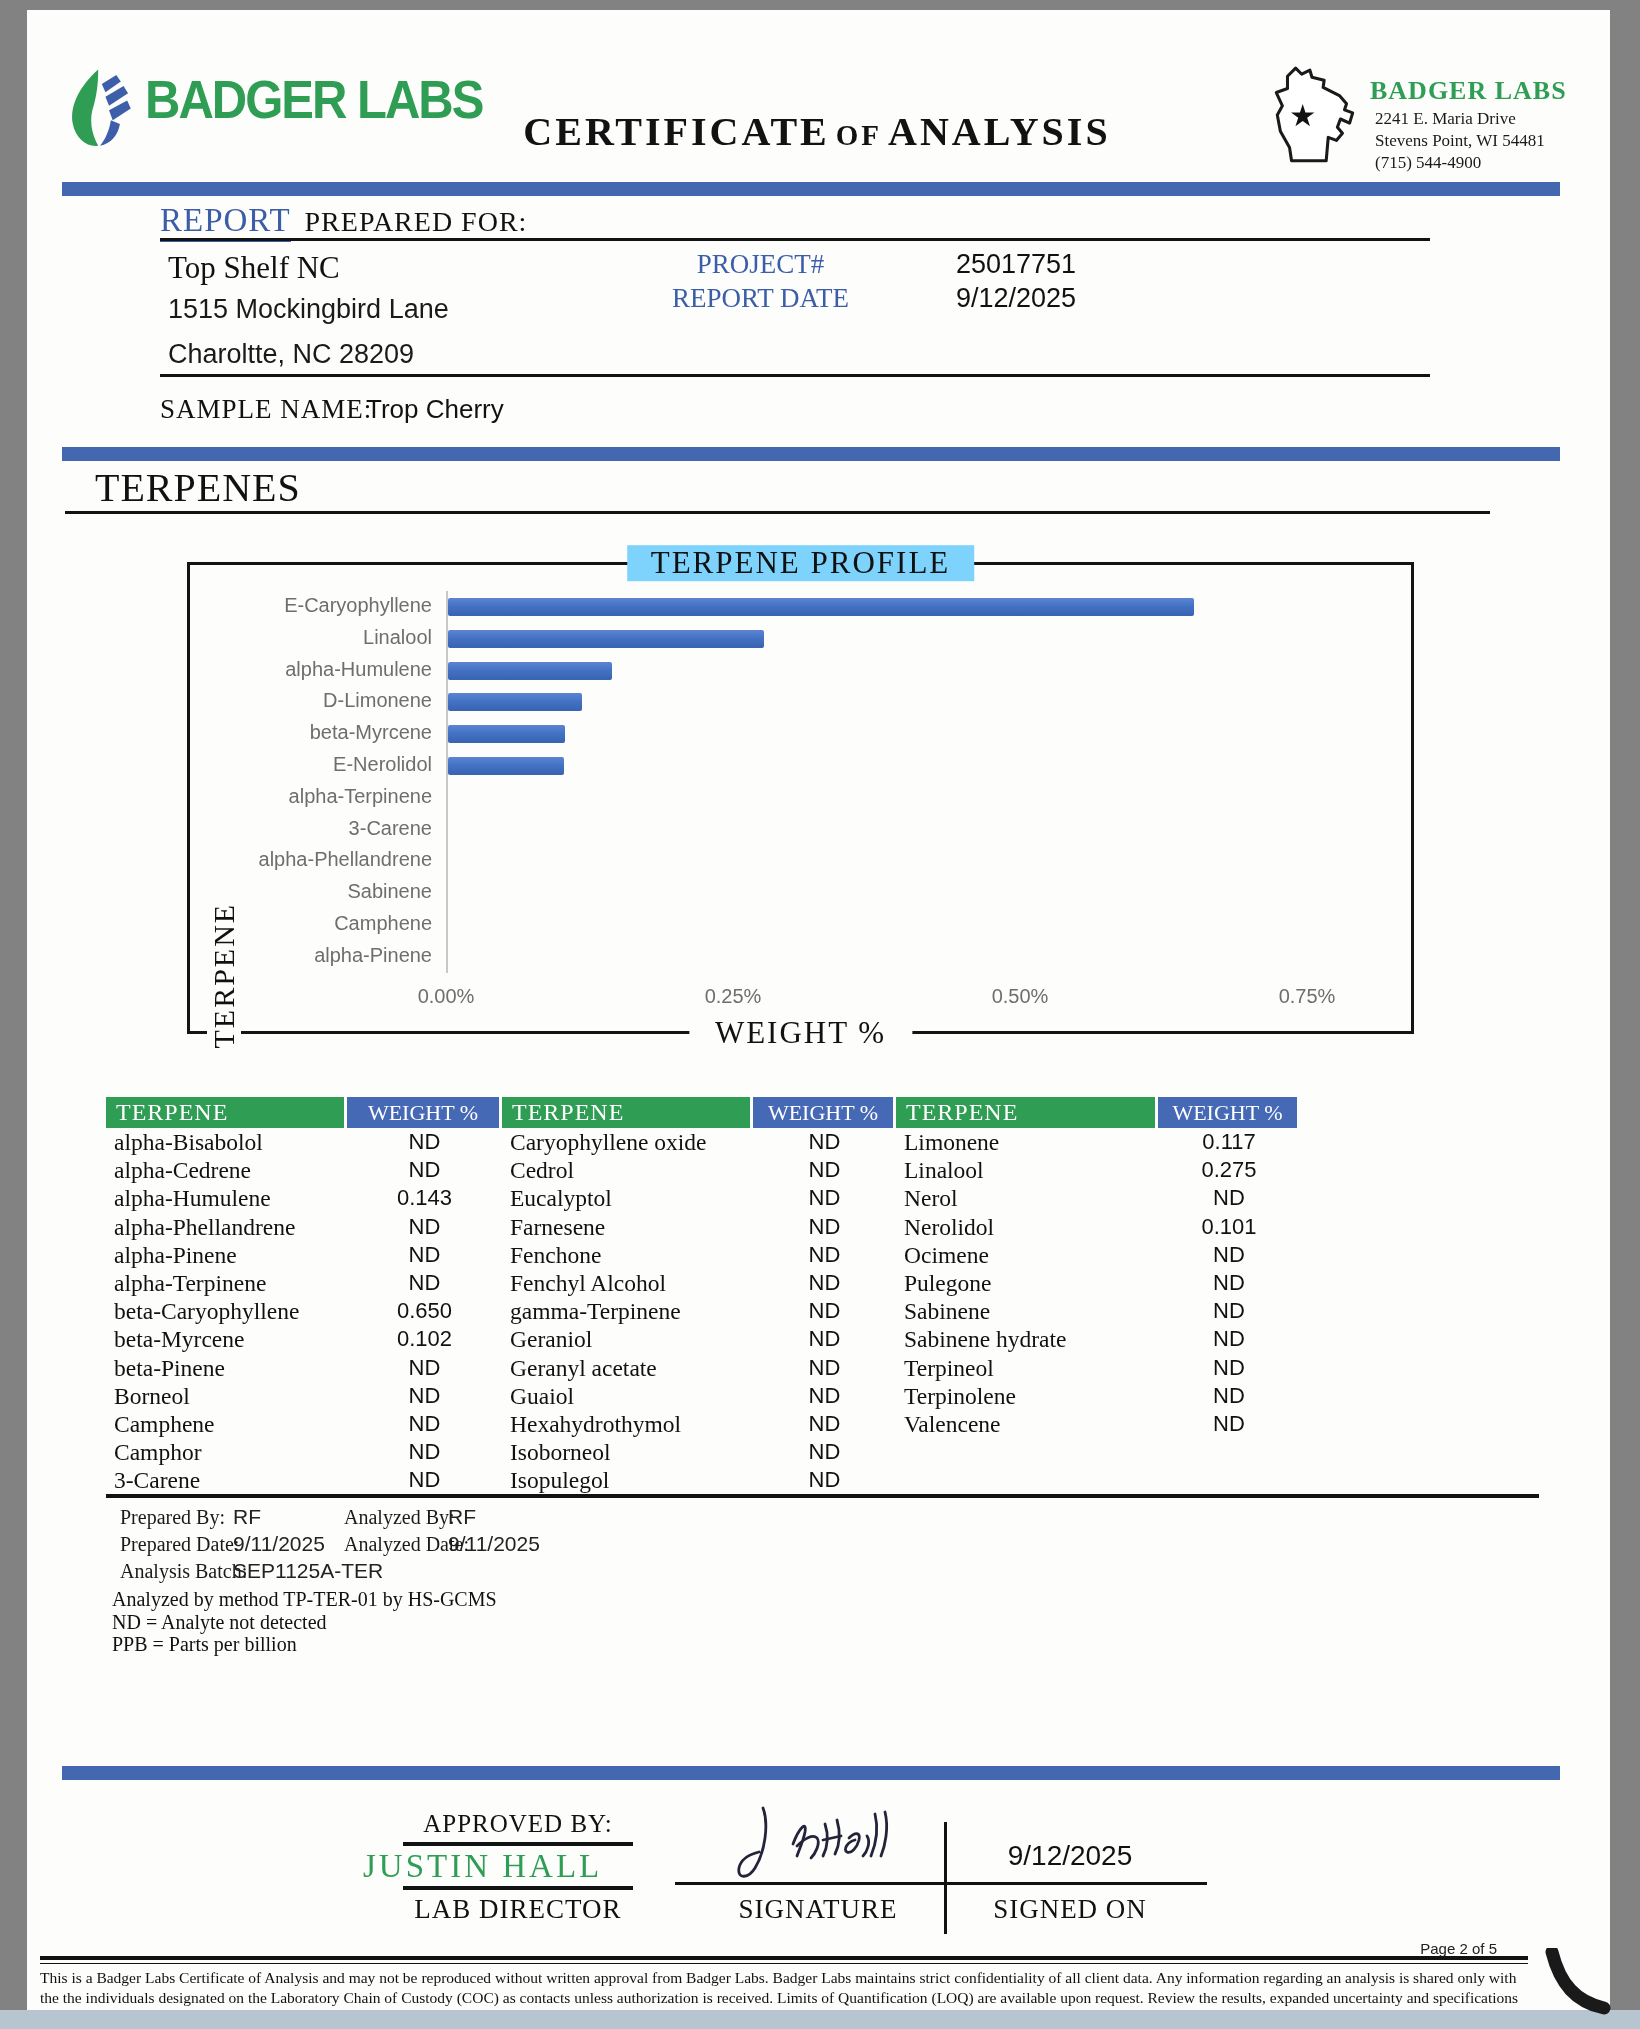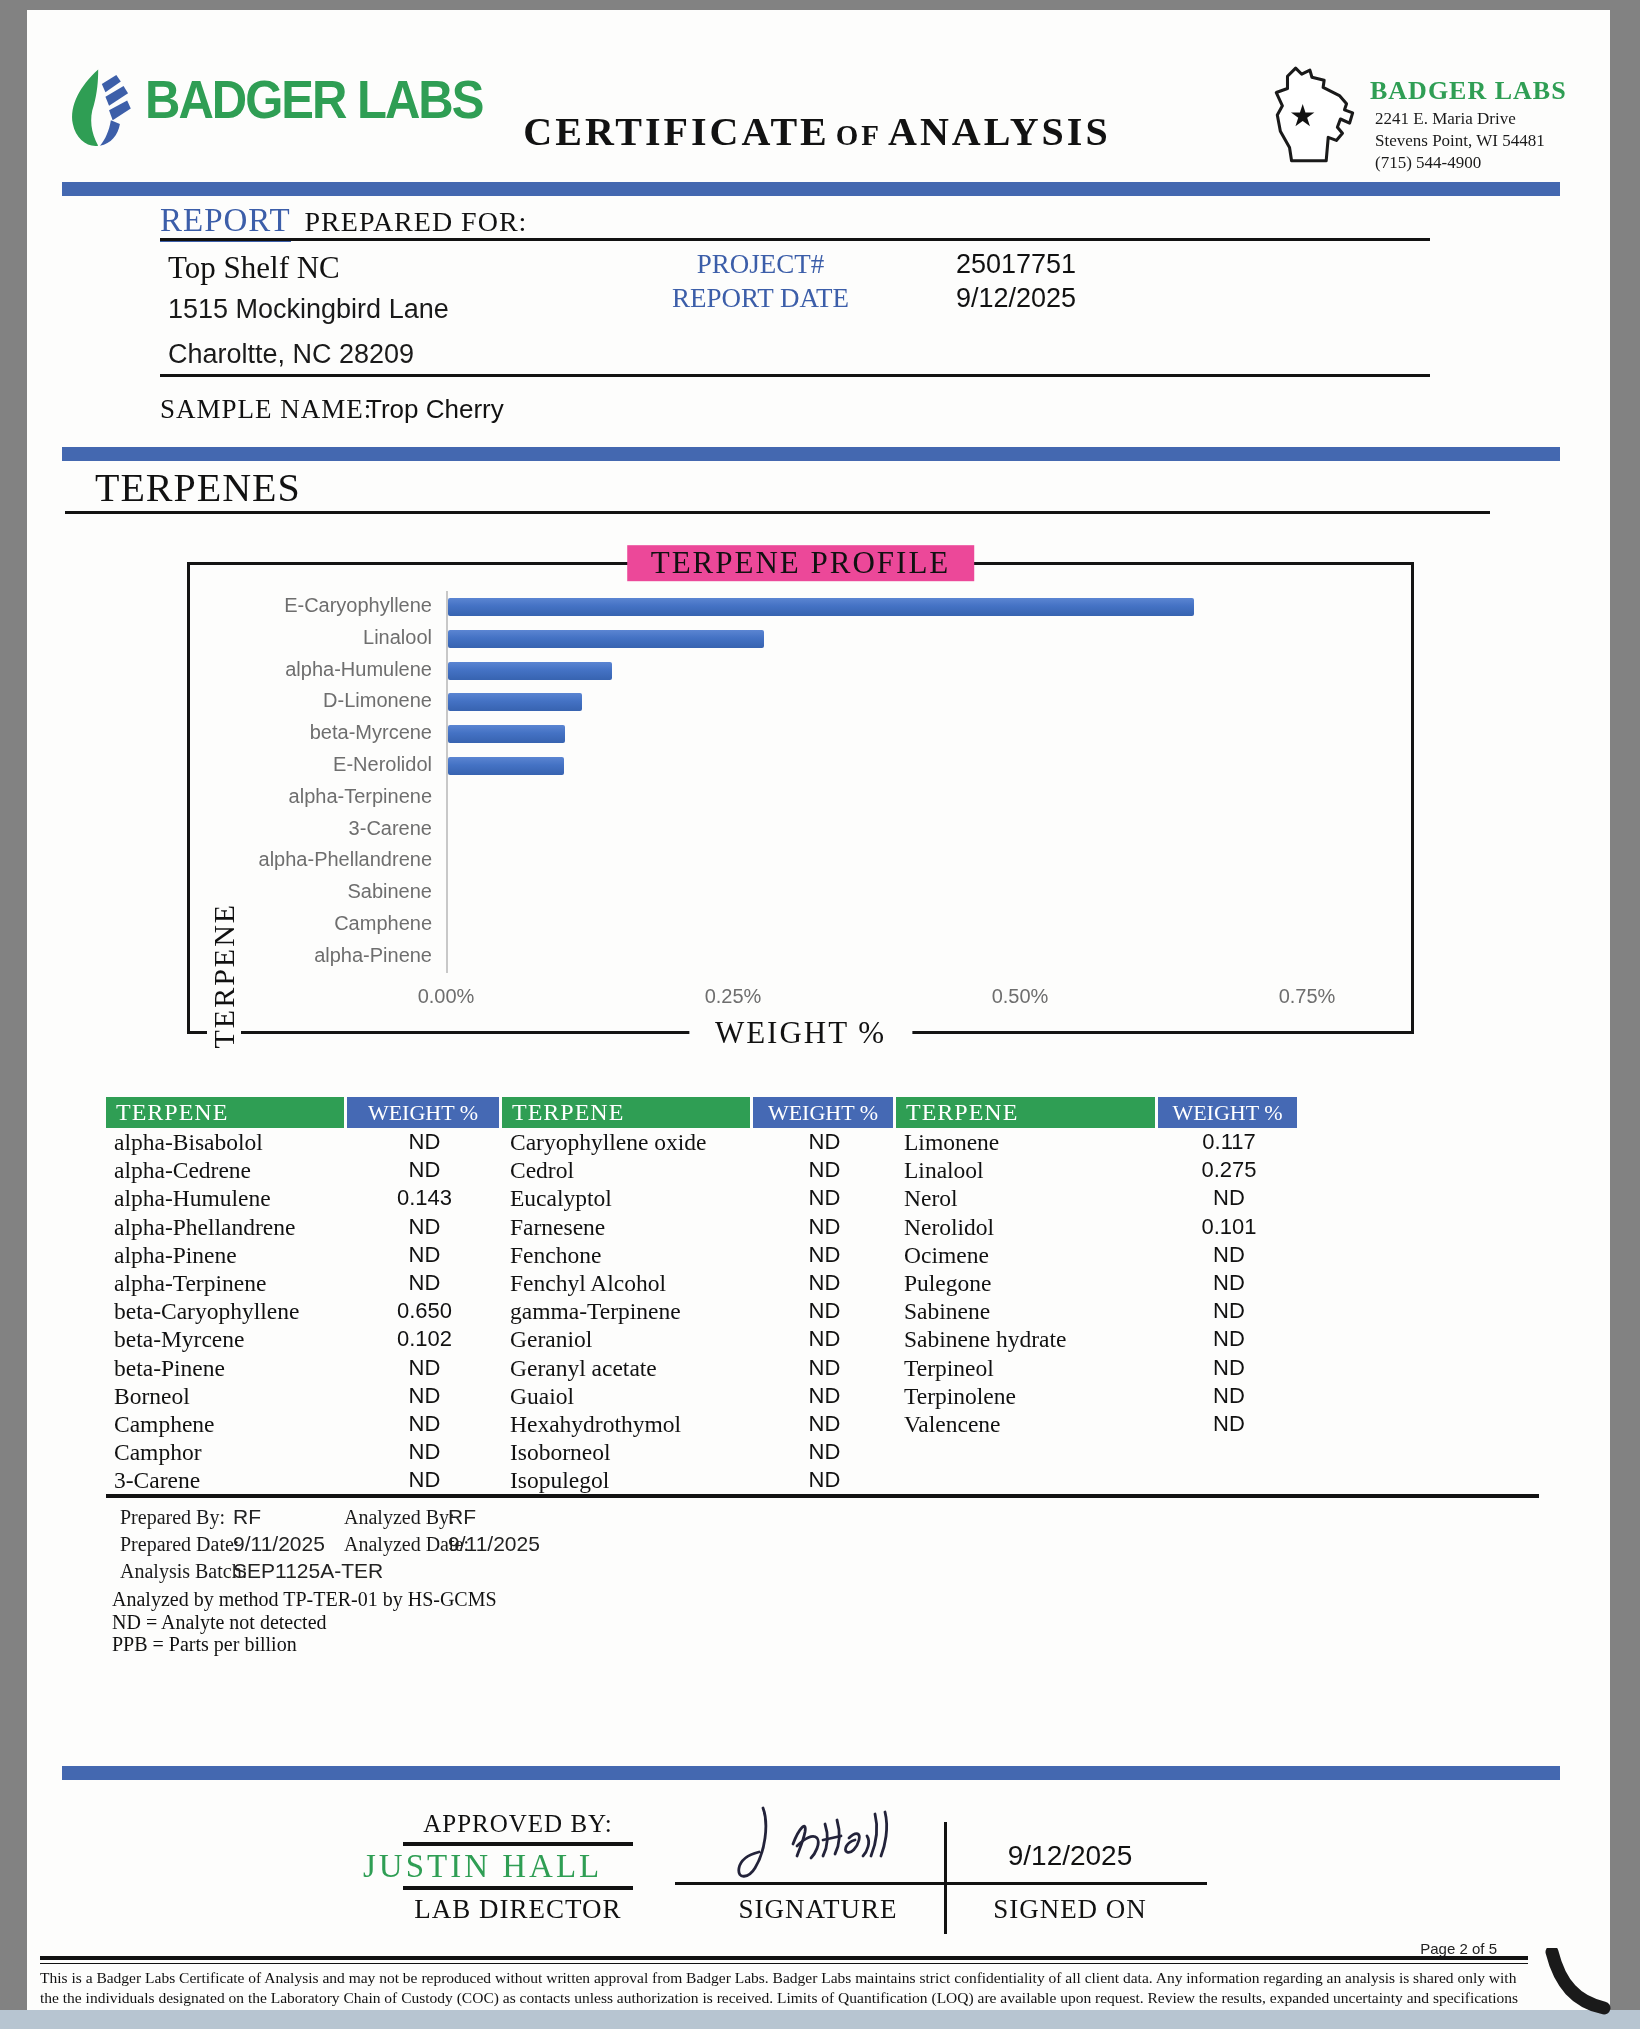--- a/index.html
+++ b/index.html
@@ -32,21 +32,21 @@
   .field-row{display:flex;height:34px;align-items:center;}
   .field-label{width:355px;text-align:center;font-family:"Liberation Serif",serif;font-size:27px;color:#3c5ea9;}
   .field-value{margin-left:18px;width:170px;font-family:"Liberation Sans",sans-serif;font-size:27px;color:#111;}
   .sample-label{position:absolute;left:133px;top:384px;font-size:27px;letter-spacing:1px;}
   .sample-value{position:absolute;left:339px;top:384px;font-size:26px;}
 
   
   .terpenes-title{position:absolute;left:68px;top:454px;font-size:40px;letter-spacing:1px;}
   
   .chart-box{position:absolute;left:160px;top:552px;width:1221px;height:466px;border:3px solid #141414;}
-  .chart-title{position:absolute;left:50%;top:0;transform:translate(-50%,-55%);background:#ec4899;
+  .chart-title{position:absolute;left:50%;top:0;transform:translate(-50%,-55%);background:#7dd3fc;
                padding:0 24px;font-size:31px;letter-spacing:2px;white-space:nowrap;}
   .chart-ylabel{position:absolute;left:0;top:50%;transform:translate(-50%,-50%);background:#fdfdfc;
                 padding:16px 0;font-size:30px;letter-spacing:2px;writing-mode:vertical-rl;
                 text-orientation:mixed;rotate:180deg;}
   .chart-xlabel{position:absolute;left:50%;bottom:0;transform:translate(-50%,55%);background:#fdfdfc;
                 padding:0 26px;font-size:31px;letter-spacing:2px;white-space:nowrap;}
   .chart-plot{position:absolute;inset:0;}
   .axis-line{position:absolute;left:256px;top:26px;width:2px;height:382px;background:#c8c8c8;}
   .cat-label{position:absolute;left:0;width:242px;text-align:right;font-family:"Liberation Sans",sans-serif;
              font-size:20px;color:#6e6e6e;}

